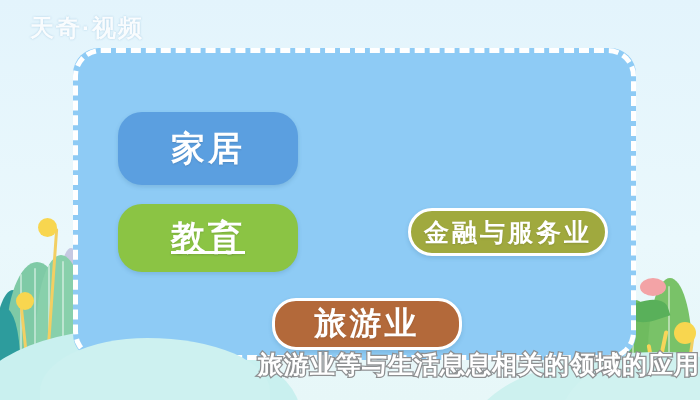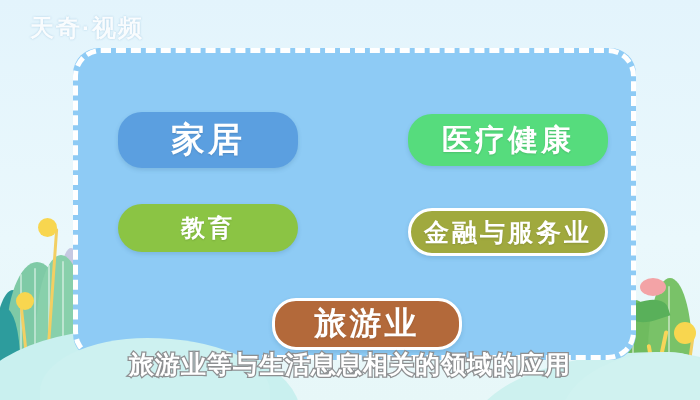--- a/index.html
+++ b/index.html
@@ -122,21 +122,21 @@
     color: rgba(255,255,255,0.92);
     text-shadow: 0 0 2px rgba(160,200,225,0.9);
     font-weight: bold;
   }
 
   
   #subtitle {
     position: absolute;
     left: 0; top: 348px;
     width: 700px;
-    text-align: center;
+    text-align: right;
     font-size: 25px;
     font-weight: bold;
     letter-spacing: 1px;
     color: #ffffff;
     -webkit-text-stroke: 2.5px #8d8f91;
     paint-order: stroke fill;
   }
 
   
   .cup {
@@ -231,29 +231,26 @@
       <div class="seed" style="left:17px; top:5px;"></div>
       <div class="seed" style="left:24px; top:9px;"></div>
       <div class="melon-rind" style="left:0; bottom:-4px; width:34px; height:6px;"></div>
     </div>
   </div>
 
   <div class="ground-right"></div>
 
   <div id="panel"></div>
 
-  <div class="pill" style="left:118px; top:112px; width:180px; height:56px; background:#5b9fe0; font-size:34px;">
+  <div class="pill" style="left:118px; top:112px; width:180px; height:73px; background:#5b9fe0; font-size:34px;">
     <span>家居</span>
   </div>
 
-  <div class="pill" style="left:408px; top:114px; width:200px; height:52px; background:#56dc7d; font-size:30px;">
-    <span>医疗健康</span>
-  </div>
-
-  <div class="pill" style="left:118px; top:204px; width:180px; height:48px; background:#8bc444; font-size:24px;">
+
+  <div class="pill" style="left:118px; top:204px; width:180px; height:68px; background:#8bc444; font-size:34px;text-decoration:underline;">
     <span>教育</span>
   </div>
 
   <div class="pill pill-border" style="left:408px; top:208px; width:200px; height:48px; background:#a0a93e; font-size:25px;">
     <span>金融与服务业</span>
   </div>
 
   <div class="pill pill-border" style="left:272px; top:286px; width:190px; height:52px; background:#b3693a; font-size:32px;margin-top:12px;">
     <span>旅游业</span>
   </div>

